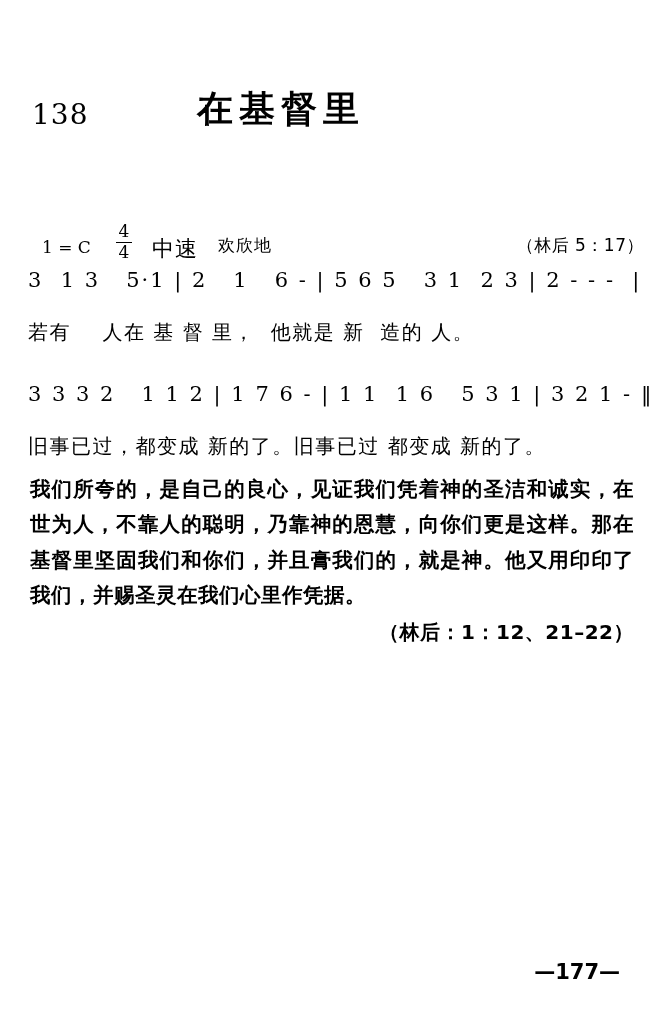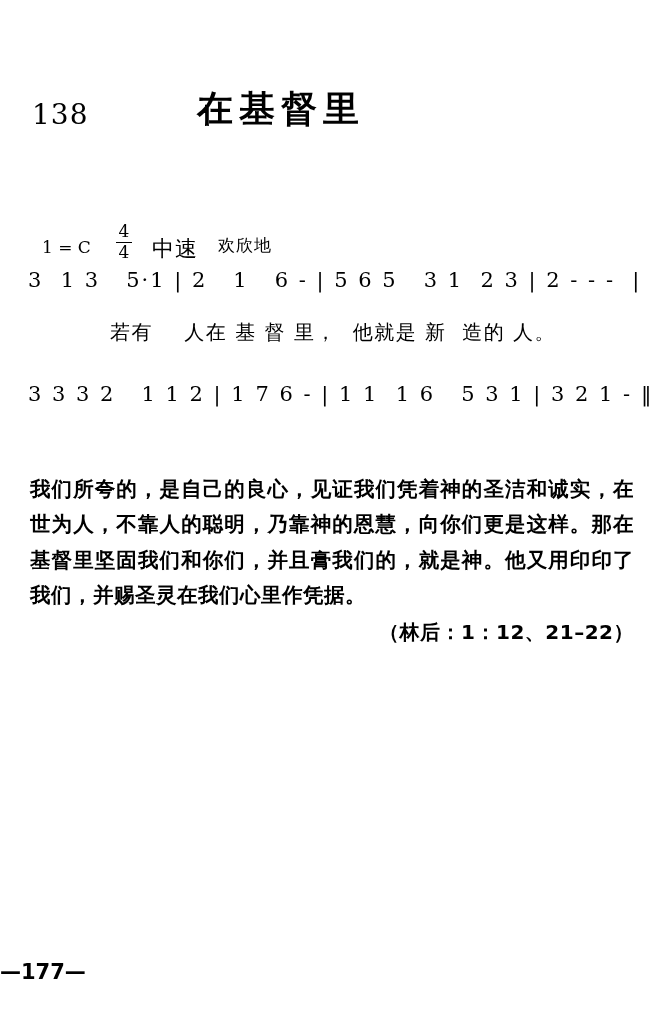--- a/index.html
+++ b/index.html
@@ -104,21 +104,21 @@
     letter-spacing: 0.5px;
     font-family: "DejaVu Sans", "Liberation Sans", sans-serif;
   }
 
   
   .system {
     position: absolute;
     left: 28px;
     width: 610px;
   }
-  .system-1 { top: 268px; text-align: center; }
+  .system-1 { top: 268px; }
   .system-2 { top: 382px; }
 
   .notation {
     font-size: 21px;
     letter-spacing: 2px;
     white-space: pre;
     font-family: "DejaVu Serif", "Liberation Serif", serif;
     line-height: 1.2;
     height: 30px;
   }
@@ -151,21 +151,21 @@
     font-weight: bold;
     font-size: 20px;
   }
 
   
   .page-number {
     position: absolute;
     left: 0;
     bottom: 40px;
     width: 620px;
-    text-align: left;
+    text-align: right;
     font-size: 21px;
     font-weight: bold;
     font-family: "DejaVu Sans", "Liberation Sans", sans-serif;
   }
 </style>
 </head>
 <body>
 
 <div class="page">
 
@@ -175,29 +175,31 @@
 
   <div class="meta-row">
     <span class="key-sig">1 = C</span>
     <span class="time-sig">
       <span class="num">4</span>
       <span class="bar"></span>
       <span class="den">4</span>
     </span>
     <span class="tempo">中速</span>
     <span class="mood">欢欣地</span>
+    <span class="scripture-ref-top">（林后 5：17）</span>
   </div>
 
   <div class="system system-1">
     <div class="notation">3  1 3   5·1 | 2   1   6 - | 5 6 5   3 1  2 3 | 2 - - -  |</div>
     <div class="lyrics">若有    人在 基 督 里，  他就是 新  造的 人。</div>
   </div>
 
   <div class="system system-2">
     <div class="notation">3 3 3 2   1 1 2 | 1 7 6 - | 1 1  1 6   5 3 1 | 3 2 1 - ‖</div>
+    <div class="lyrics">旧事已过，都变成 新的了。旧事已过 都变成 新的了。</div>
   </div>
 
   <div class="prose">
     <span>我们所夸的，是自己的良心，见证我们凭着神的圣洁和诚实，在世为人，不靠人的聪明，乃靠神的恩慧，向你们更是这样。那在基督里坚固我们和你们，并且膏我们的，就是神。他又用印印了我们，并赐圣灵在我们心里作凭据。</span>
     <span class="prose-ref">（林后：1：12、21–22）</span>
   </div>
 
   <div class="page-number">—177—</div>
 
 </div>

